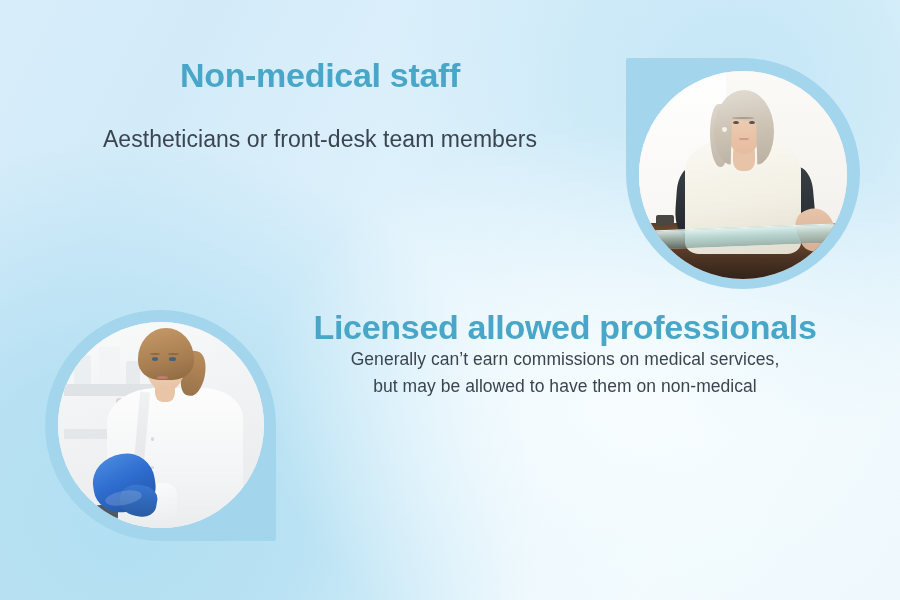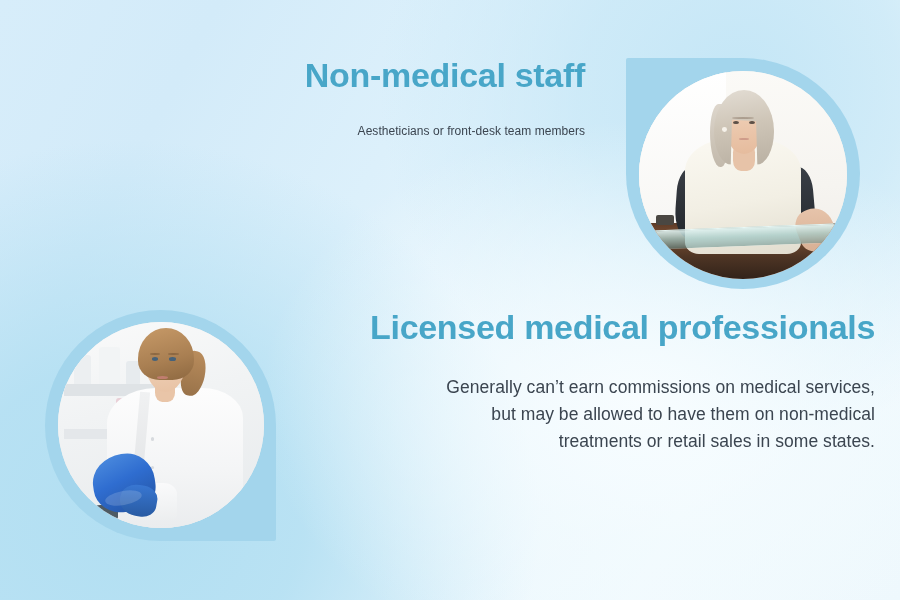--- a/index.html
+++ b/index.html
@@ -44,41 +44,41 @@
   }
   .bg-glow-center {
     position:absolute;
     left:260px; top:120px;
     width:760px; height:560px;
     border-radius:50%;
     background:radial-gradient(closest-side, rgba(248,253,255,0.95) 0%, rgba(243,251,254,0.6) 50%, rgba(243,251,254,0) 100%);
   }
 
   
-  .text-block { position:absolute; text-align:right; }
+  .text-block { position:absolute; text-align:center; }
 
   .headline {
     color:#48a6c8;
     font-weight:bold;
     letter-spacing:-0.3px;
     line-height:1.12;
   }
   .body-copy {
     color:#3b4550;
     line-height:1.55;
     letter-spacing:0.05px;
   }
 
   #block-nonmedical        { left:55px;  top:56px;  width:530px; }
   #block-nonmedical .headline  { font-size:34px; }
-  #block-nonmedical .body-copy { font-size:12px; margin-top:28px; }
+  #block-nonmedical .body-copy { font-size:23px; margin-top:28px; }
 
   #block-licensed          { left:255px; top:308px; width:620px; }
   #block-licensed .headline    { font-size:34px; }
-  #block-licensed .body-copy   { font-size:17.5px; margin-top:28px; }
+  #block-licensed .body-copy   { font-size:17.5px; }
 
   
   .blob {
     position:absolute;
     background:#a3d5ec;
   }
   
   #blob-reception {
     left:626px; top:58px;
     width:234px; height:231px;
@@ -408,21 +408,20 @@
   </div>
 
   <div id="block-nonmedical" class="text-block">
     <div class="headline">Non-medical staff</div>
     <div class="body-copy">
       <div>Aestheticians or front-desk team members</div>
     </div>
   </div>
 
   <div id="block-licensed" class="text-block">
-    <div class="headline">Licensed medical professionals</div>
+    <div class="headline">Licensed allowed professionals</div>
     <div class="body-copy">
       <div>Generally can’t earn commissions on medical services,</div>
       <div>but may be allowed to have them on non-medical</div>
-      <div>treatments or retail sales in some states.</div>
     </div>
   </div>
 
 </div>
 
 </body></html>

